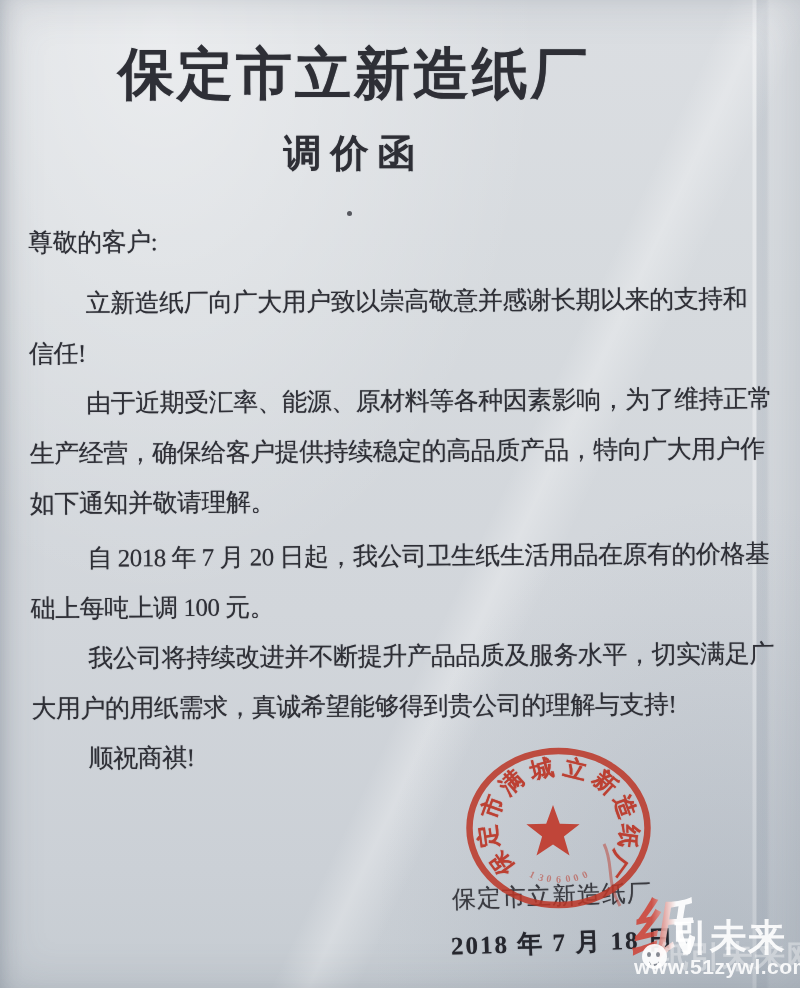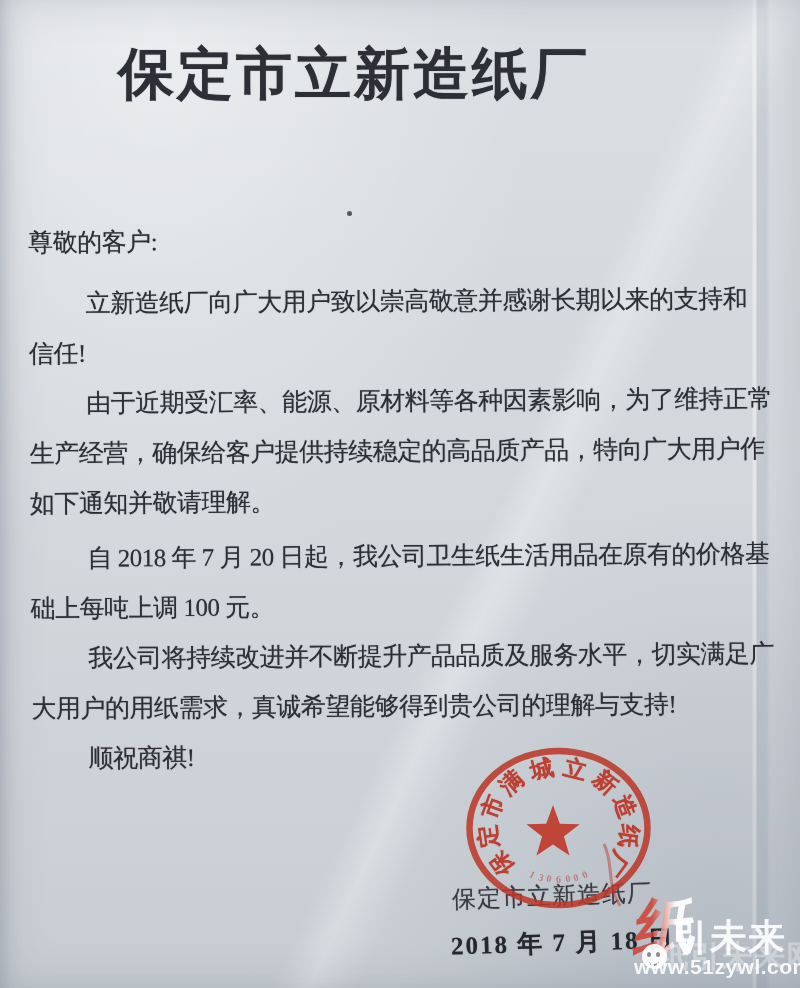--- a/index.html
+++ b/index.html
@@ -67,20 +67,21 @@
   .wm-url{ position:absolute; left:6px; top:55px; font-size:21px; font-weight:bold;
     color:rgba(255,255,255,.88); letter-spacing:.5px; white-space:nowrap; }
 </style>
 </head>
 <body>
 
 <div class="page">
 
   <div class="letter-header">
     <div class="doc-title soft">保定市立新造纸厂</div>
+    <div class="doc-subtitle soft">调价函</div>
   </div>
 
   <div class="ink-speck"></div>
 
   <div class="letter-body">
     <div class="body-line soft">尊敬的客户:</div>
     <div class="body-line soft indent gap-lg">立新造纸厂向广大用户致以崇高敬意并感谢长期以来的支持和</div>
     <div class="body-line soft">信任!</div>
     <div class="body-line soft indent">由于近期受汇率、能源、原材料等各种因素影响，为了维持正常</div>
     <div class="body-line soft">生产经营，确保给客户提供持续稳定的高品质产品，特向广大用户作</div>

